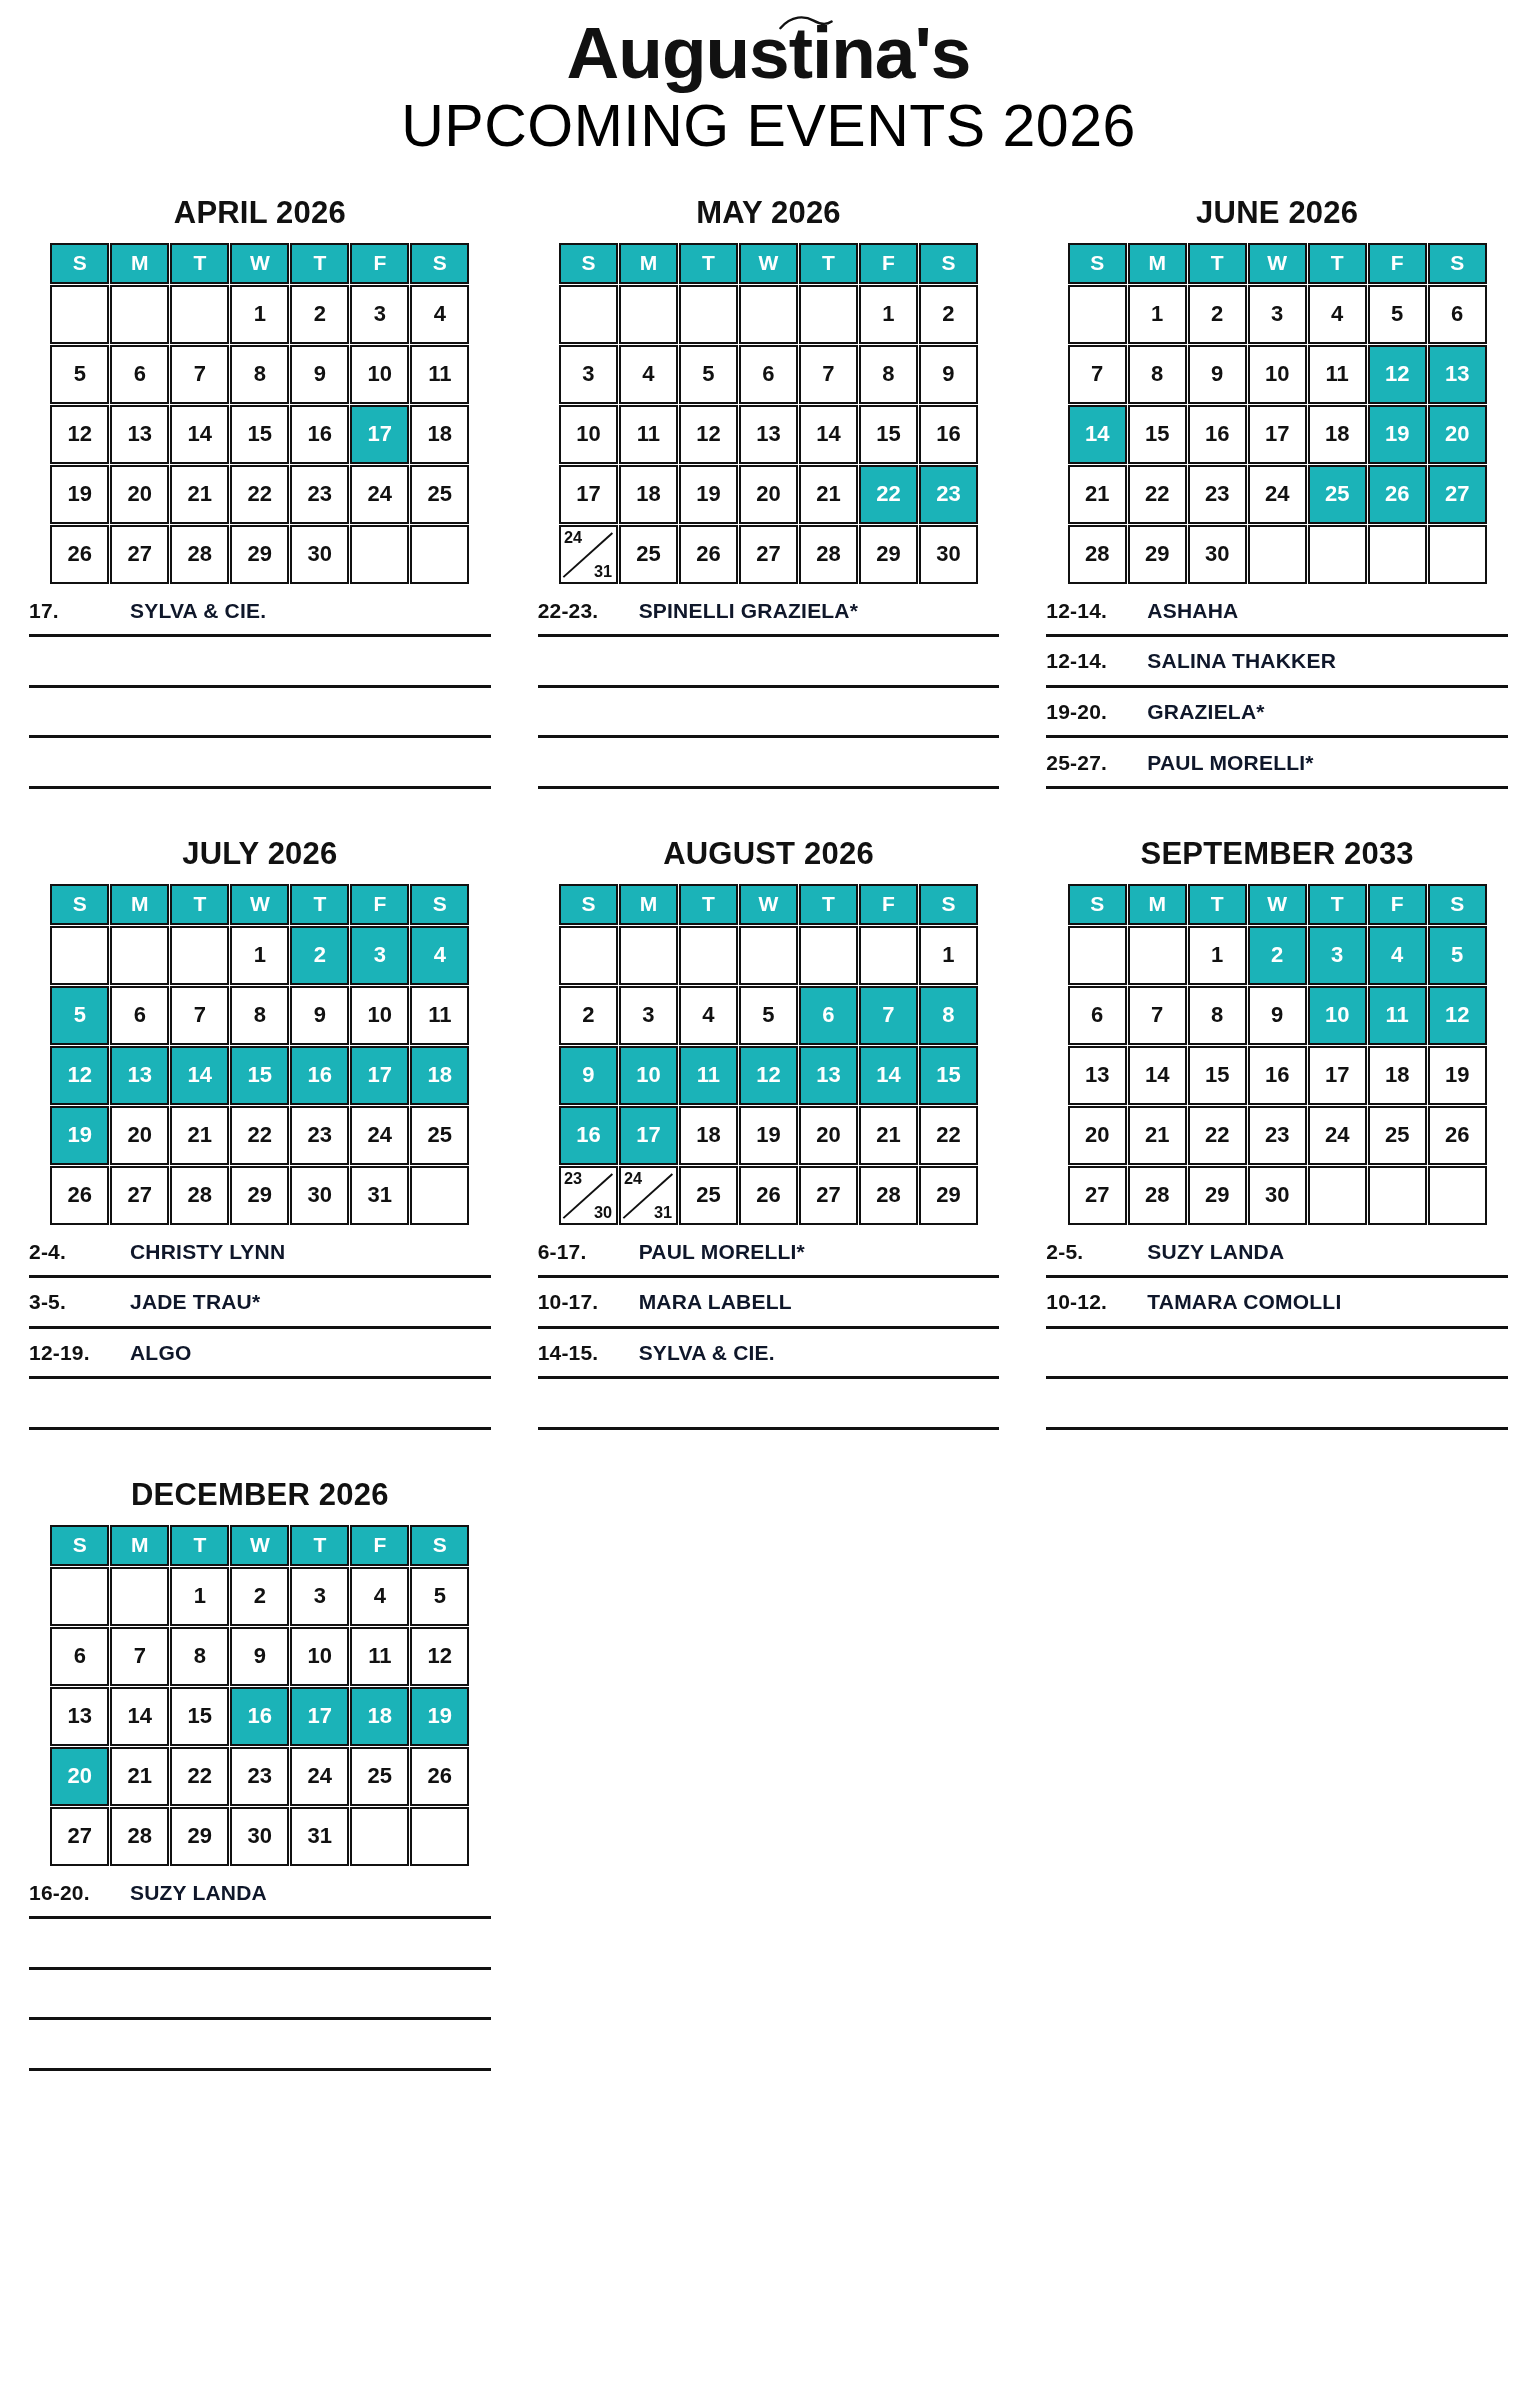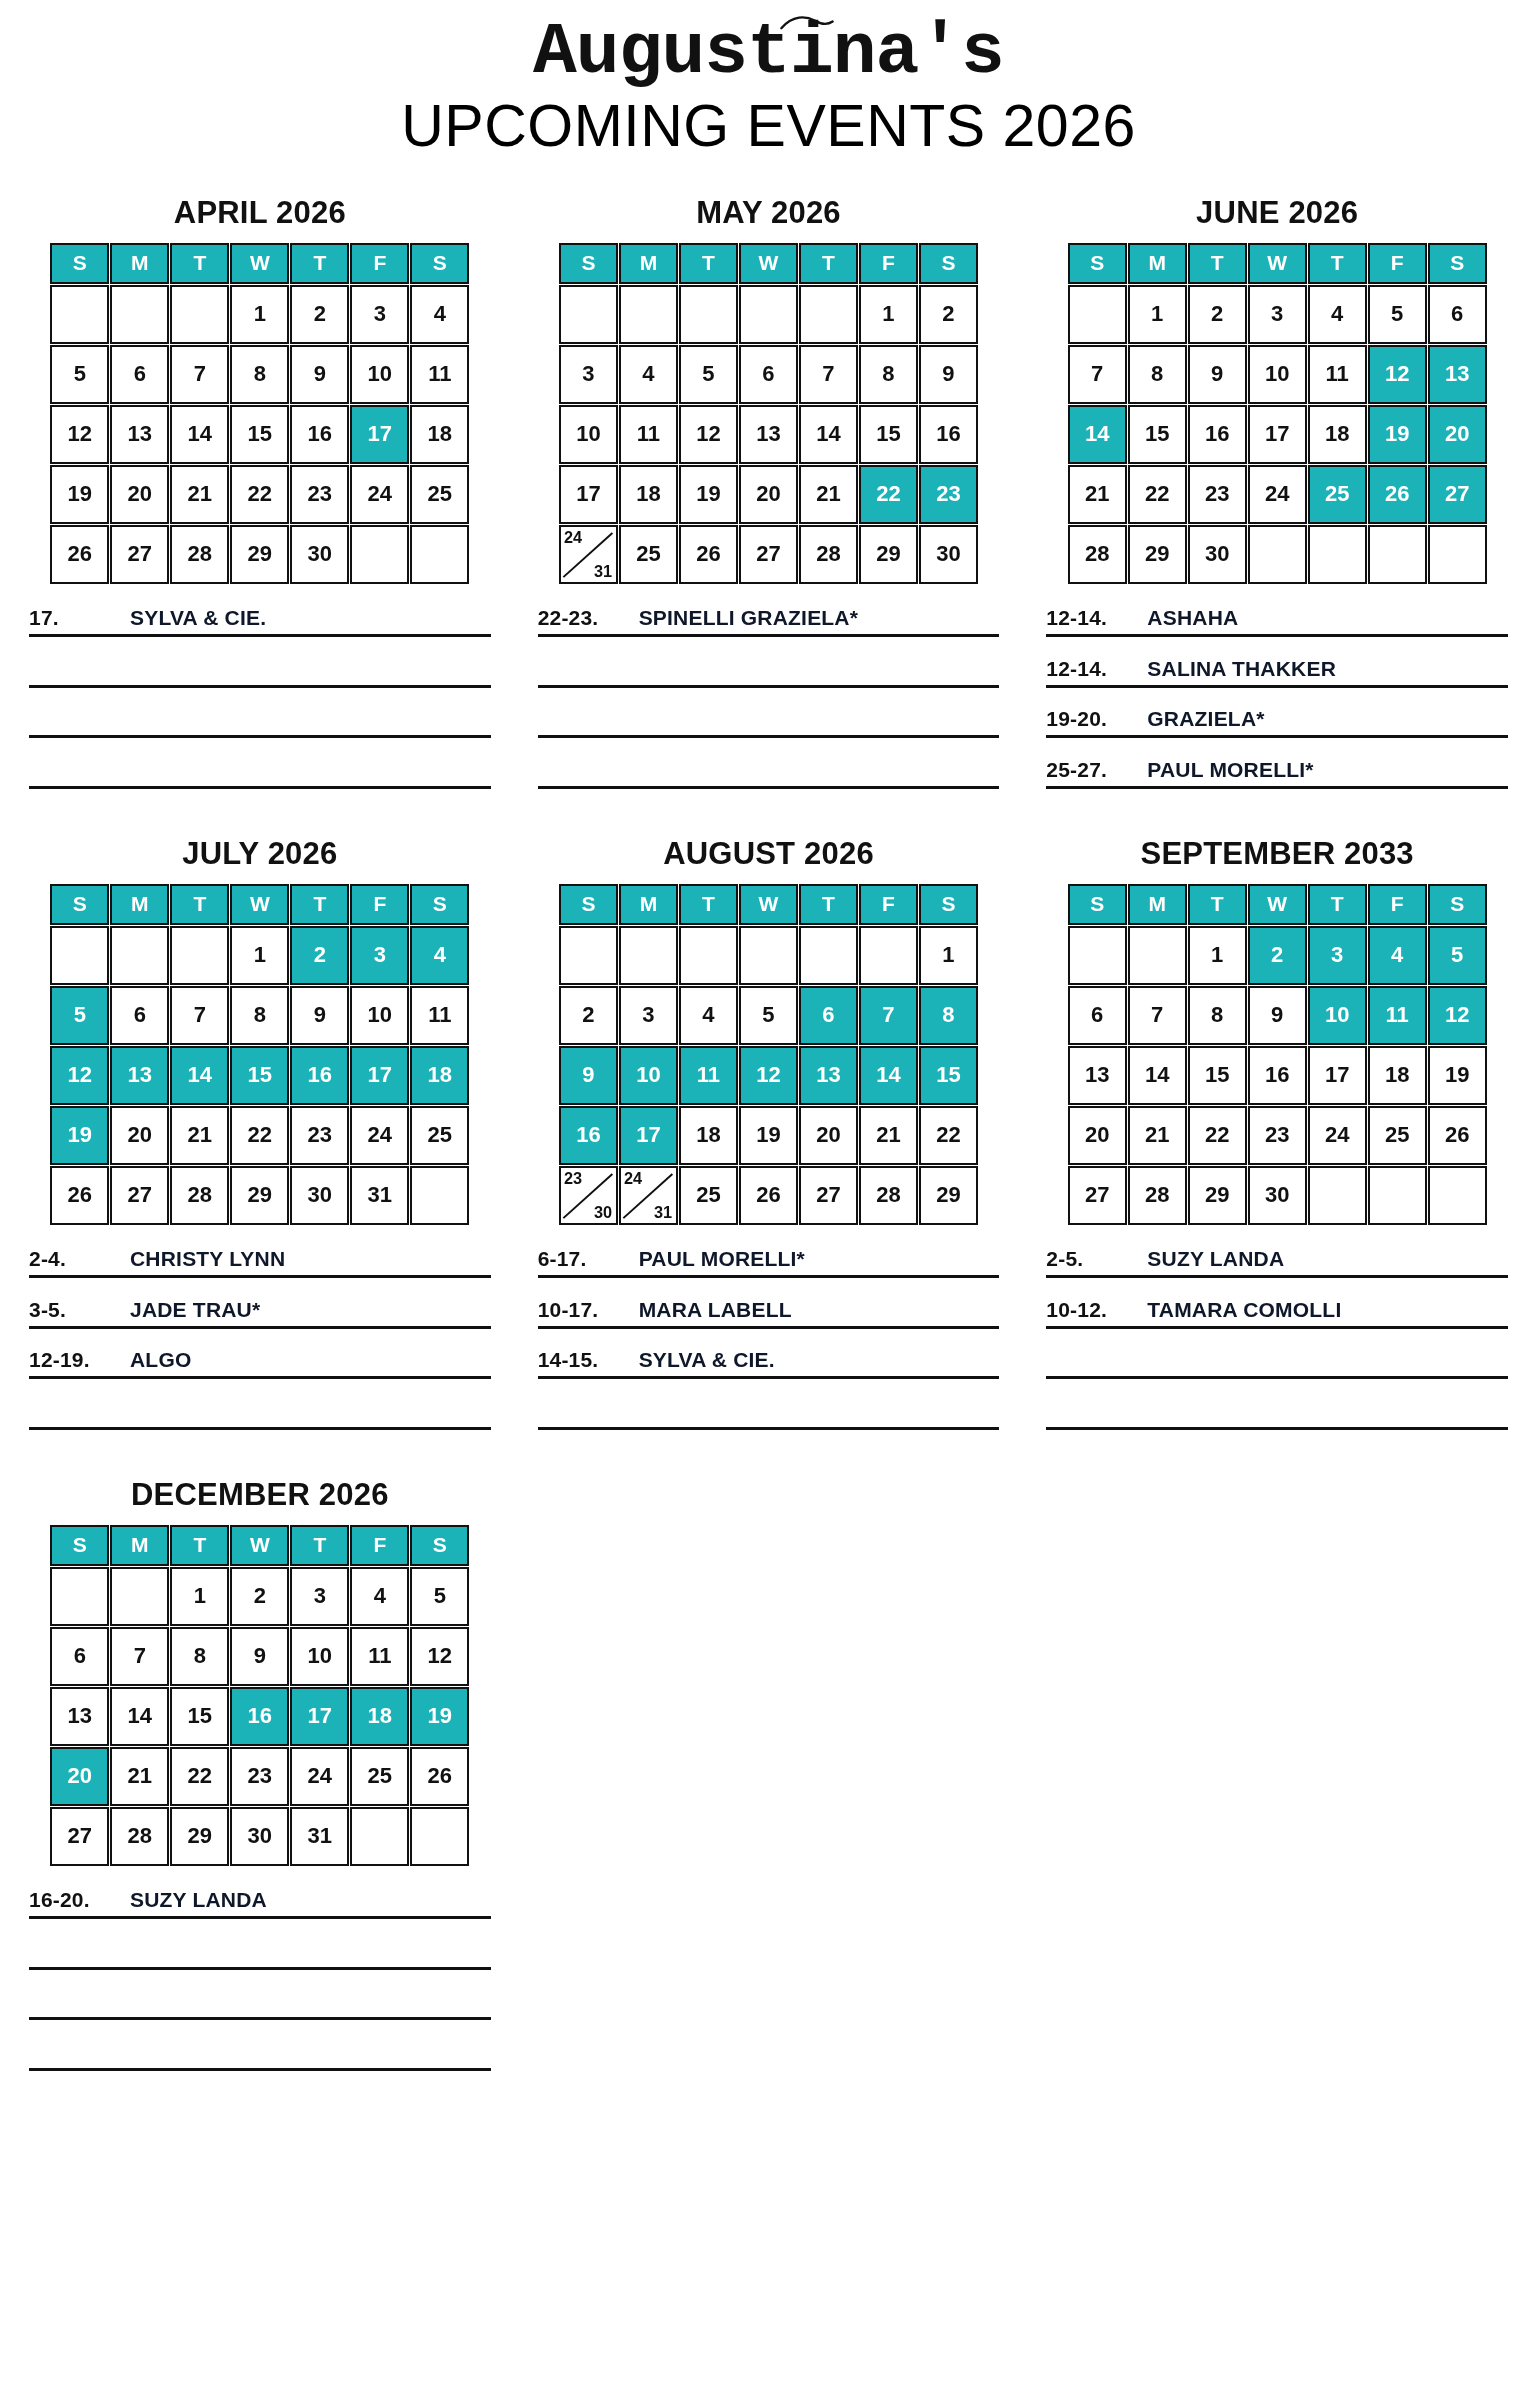--- a/index.html
+++ b/index.html
@@ -19,21 +19,21 @@
     position: relative;
     padding: 0 0 19px 0;
   }
 
   
   .header {
     text-align: center;
     padding-top: 16.3px;
   }
   .brand {
-    font-family: Liberation Mono, monospace;
+    font-family: Liberation Sans, sans-serif;
     font-weight: bold;
     font-size: 73px;
     letter-spacing: -1px;
     line-height: 1.0;
     color: #111111;
     display: inline-block;
     position: relative;
   }
   .brand .swash {
     position: absolute;
@@ -138,22 +138,22 @@
   }
 
   
   .events {
     margin-top: 12.5px;
   }
   .ev-line {
     border-bottom: 3.4px solid #111111;
     height: 40px;
     display: flex;
-    align-items: flex-end;
-    padding-bottom: 4px;
+    align-items: center;
+    padding-bottom: 10px;
   }
   .ev-line + .ev-line { margin-top: 10.6px; }
   .ev-date {
     font-weight: bold;
     font-size: 21px;
     letter-spacing: 0.2px;
     min-width: 101px;
     color: #111111;
   }
   .ev-name {

